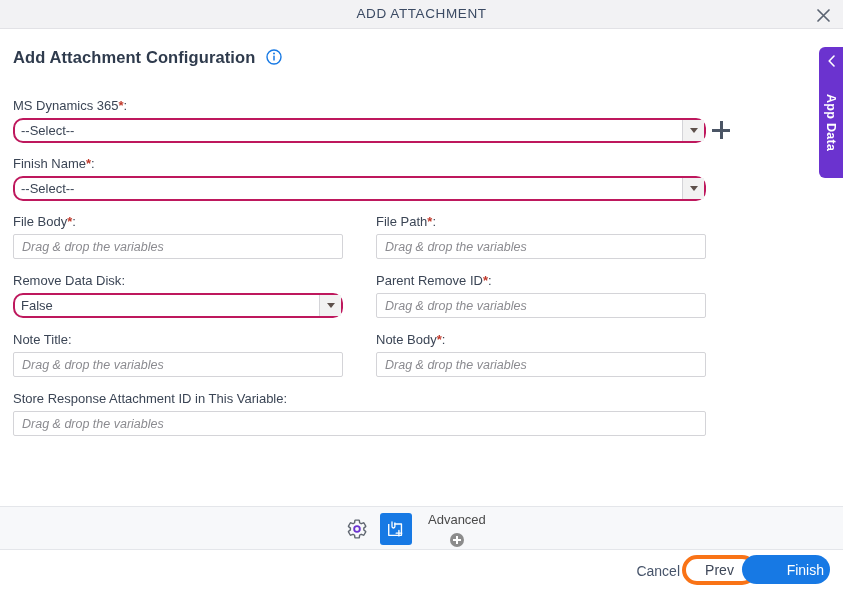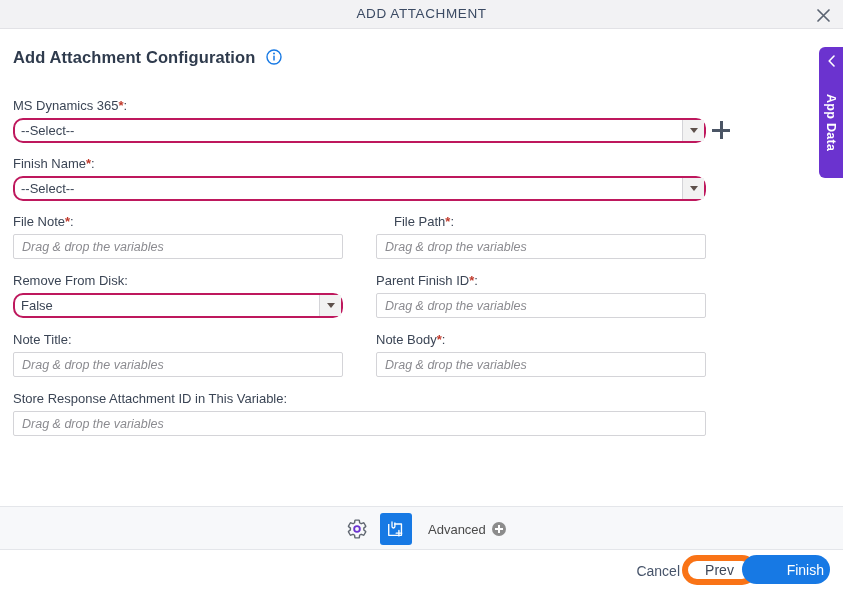--- a/index.html
+++ b/index.html
@@ -184,20 +184,21 @@
     width: 32px; height: 32px;
     background: #1779e4;
     border-radius: 3px;
     display: flex; align-items: center; justify-content: center;
     cursor: pointer;
   }
   .advanced-group {
     display: flex; align-items: center; gap: 6px;
     margin-left: 6px;
     cursor: pointer;
+    flex-direction: column;
   }
   .advanced-label {
     font-size: 13px;
     color: #4a4a4a;
   }
   .circle-plus {
     width: 14px; height: 14px;
     border-radius: 50%;
     background: #8c8c8c;
     position: relative;
@@ -219,21 +220,21 @@
     font-size: 14px;
     color: #47546a;
     background: none; border: none;
     cursor: pointer;
     font-family: "Liberation Sans", sans-serif;
     padding: 4px 6px;
   }
   .btn-prev {
     position: absolute; right: 86px; top: 5px;
     width: 75px; height: 30px;
-    border: 6px solid #f97316;
+    border: 4px solid #f97316;
     border-radius: 16px;
     background: #ffffff;
     color: #3e4758;
     font-size: 14px;
     cursor: pointer;
     font-family: "Liberation Sans", sans-serif;
   }
   .btn-finish {
     position: absolute; right: 13px; top: 5px;
     width: 88px; height: 29px;
@@ -289,41 +290,41 @@
       <span>Finish Name</span><span class="req">*</span>:
     </div>
     <div class="select-wrap" style="left:13px; top:147px; width:693px;">
       <div class="select-value">--Select--</div>
       <div class="select-arrow">
           <span class="caret"></span>
         </div>
     </div>
 
     <div class="field-label" style="left:13px; top:185px;">
-      <span>File Note</span><span class="req">*</span>:
+      <span>File Body</span><span class="req">*</span>:
     </div>
     <input class="txt-input" style="left: 13px; top: 205px; width: 330px;" type="text" placeholder="Drag &amp; drop the variables">
 
-    <div class="field-label" style="left:376px; top:185px;margin-left:18px;">
+    <div class="field-label" style="left:376px; top:185px;">
       <span>File Path</span><span class="req">*</span>:
     </div>
     <input class="txt-input" style="left: 376px; top: 205px; width: 330px;" type="text" placeholder="Drag &amp; drop the variables">
 
     <div class="field-label" style="left:13px; top:244px;">
-      <span>Remove From Disk</span><span class="req"></span>:
+      <span>Remove Data Disk</span><span class="req"></span>:
     </div>
     <div class="select-wrap" style="left:13px; top:264px; width:330px;">
       <div class="select-value">False</div>
       <div class="select-arrow">
           <span class="caret"></span>
         </div>
     </div>
 
     <div class="field-label" style="left:376px; top:244px;">
-      <span>Parent Finish ID</span><span class="req">*</span>:
+      <span>Parent Remove ID</span><span class="req">*</span>:
     </div>
     <input class="txt-input" style="left: 376px; top: 264px; width: 330px;" type="text" placeholder="Drag &amp; drop the variables">
 
     <div class="field-label" style="left:13px; top:303px;">
       <span>Note Title</span><span class="req"></span>:
     </div>
     <input class="txt-input" style="left: 13px; top: 323px; width: 330px;" type="text" placeholder="Drag &amp; drop the variables">
 
     <div class="field-label" style="left:376px; top:303px;">
       <span>Note Body</span><span class="req">*</span>:

